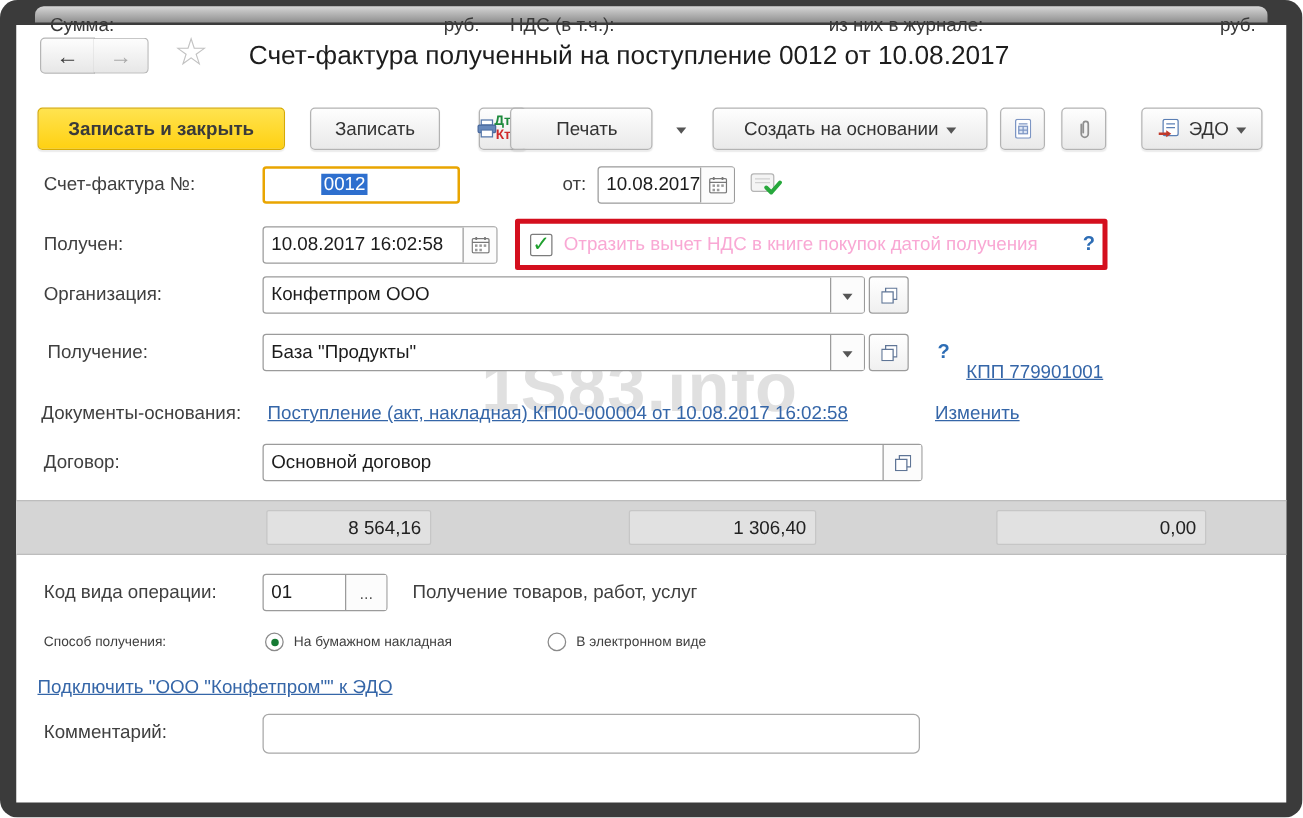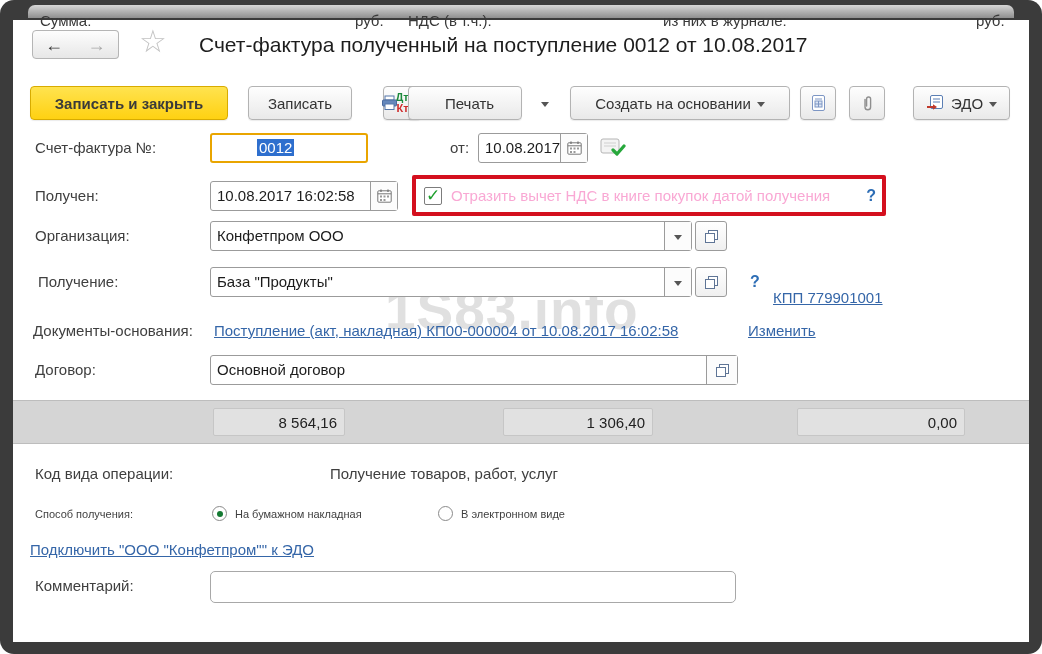--- a/index.html
+++ b/index.html
@@ -268,20 +268,24 @@
   <div class="band-lbl" style="left:40px;">Сумма:</div>
   <div class="val" style="left:213px;width:132px;">8 564,16</div>
   <div class="band-lbl" style="left:355px;">руб.</div>
   <div class="band-lbl" style="left:408px;">НДС (в т.ч.):</div>
   <div class="val" style="left:503px;width:150px;">1 306,40</div>
   <div class="band-lbl" style="left:663px;">из них в журнале:</div>
   <div class="val" style="left:797px;width:168px;">0,00</div>
   <div class="band-lbl" style="left:976px;">руб.</div>
 
   <div class="lbl" style="left:35px;top:459px;">Код вида операции:</div>
+  <div class="field" style="left:210px;top:459px;width:100px;">
+    <span class="txt">01</span>
+    <span class="seg" style="width:32px;font-size:13px;color:#555;">...</span>
+  </div>
   <div class="lbl" style="left:330px;top:459px;">Получение товаров, работ, услуг</div>
 
   <div class="rlbl" style="left:35px;top:501px;">Способ получения:</div>
   <div class="radio sel2" style="left:212px;top:506px;"></div>
   <div class="rlbl" style="left:235px;top:501px;">На бумажном накладная</div>
   <div class="radio" style="left:438px;top:506px;"></div>
   <div class="rlbl" style="left:461px;top:501px;">В электронном виде</div>
 
   <div class="link" style="left:30px;top:537px;">Подключить "ООО "Конфетпром"" к ЭДО</div>
 

